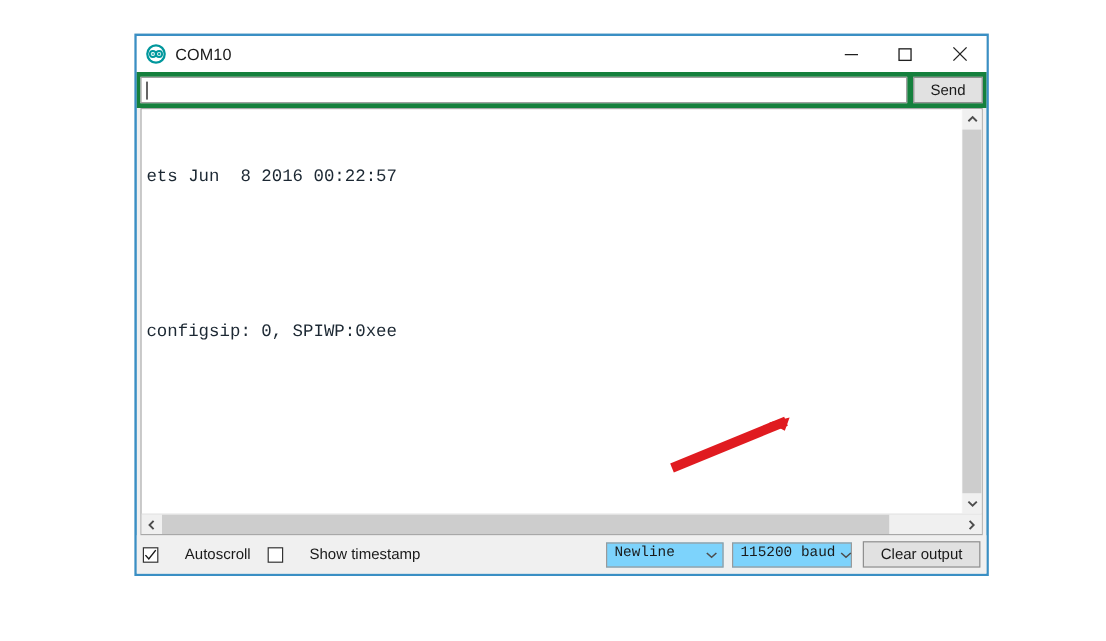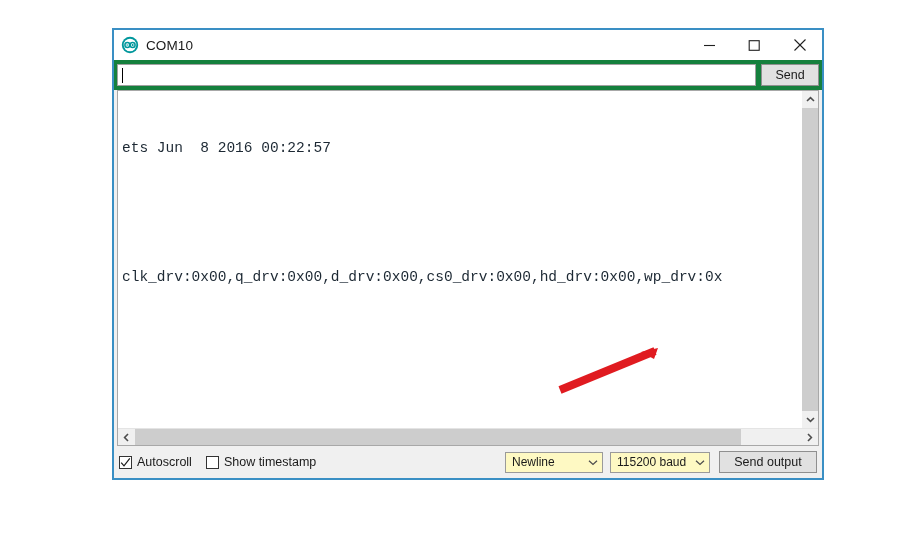--- a/index.html
+++ b/index.html
@@ -233,33 +233,33 @@
     background: #ffffff;
     box-sizing: border-box;
     display: flex;
     align-items: center;
     justify-content: center;
     flex: 0 0 auto;
   }
   .check-label {
     font-size: 12.5px;
     color: #1a1a1a;
-    margin-left: 5px;
+    margin-left: 22px;
     white-space: nowrap;
   }
   #status-spacer { flex: 1 1 auto; }
   .dropdown {
     height: 21px;
-    background: #fef9c3;
+    background: #7dd3fc;
     border: 1px solid #9a9a9a;
     box-sizing: border-box;
     display: flex;
-    align-items: center;
     margin-left: 7px;
     flex: 0 0 auto;
+    font-family: Liberation Mono, monospace;
   }
   .dropdown-label {
     font-size: 12px;
     color: #1a1a1a;
     padding-left: 6px;
     flex: 1 1 auto;
     white-space: nowrap;
   }
   .dropdown-arrow {
     width: 18px;
@@ -336,21 +336,21 @@
       <div id="send-caret"></div>
     </div>
     <button id="send-button">Send</button>
   </div>
 
   <div id="console-area">
     <div id="console-body">
       <div id="console-text">
         <div class="console-line">ets Jun  8 2016 00:22:57</div>
         <div class="console-line"></div>
-        <div class="console-line">clk_drv:0x00,q_drv:0x00,d_drv:0x00,cs0_drv:0x00,hd_drv:0x00,wp_drv:0x</div>
+        <div class="console-line">configsip: 0, SPIWP:0xee</div>
         
         
         
         
         
         
         
         
         
       </div>
@@ -417,20 +417,20 @@
 
     <div class="dropdown" id="dd-baud">
       <span class="dropdown-label">115200 baud</span>
       <span class="dropdown-arrow">
         <svg width="10" height="7" viewBox="0 0 10 7">
           <path d="M1 1.8 L5 5.4 L9 1.8" fill="none" stroke="#4d4d4d" stroke-width="1.3"></path>
         </svg>
       </span>
     </div>
 
-    <button id="clear-output-button">Send output</button>
+    <button id="clear-output-button">Clear output</button>
   </div>
 </div>
 
 <svg id="annotation-arrow" viewBox="0 0 115 55">
   <path d="M5 45 L100 6" stroke="#e01b20" stroke-width="8" stroke-linecap="butt"></path>
   <path d="M103 3 L86 7 L99 14 Z" fill="#e01b20"></path>
 </svg>
 
 </body></html>

